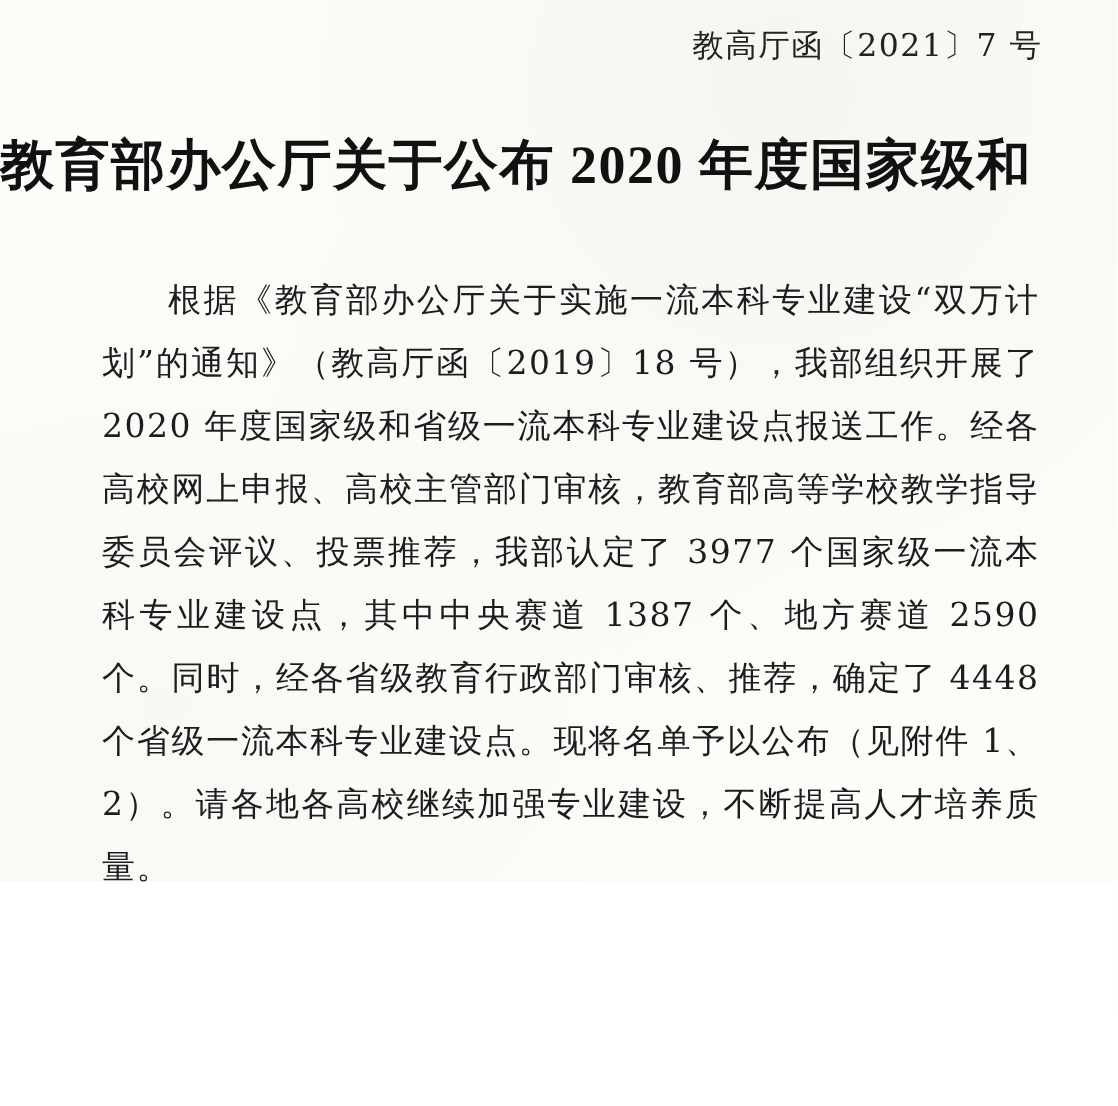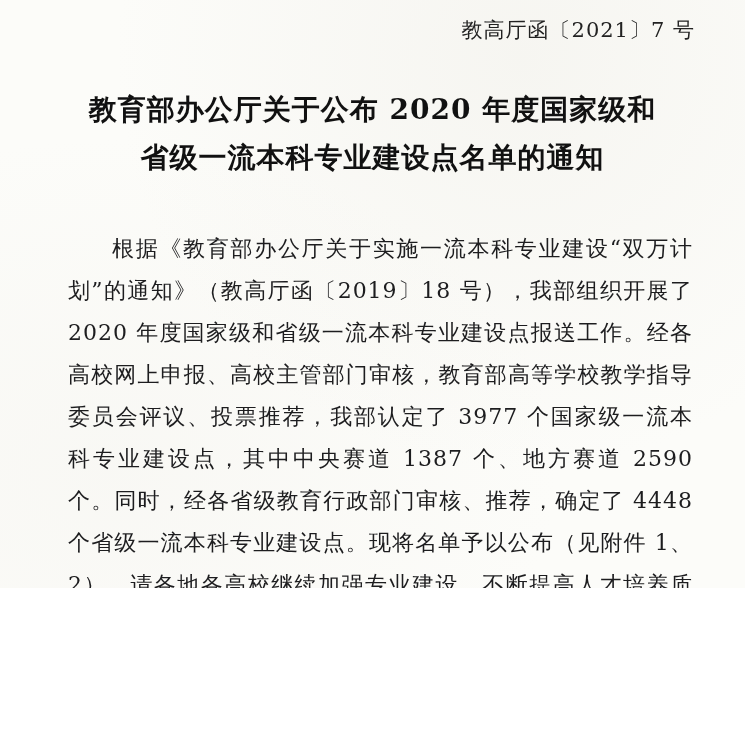--- a/index.html
+++ b/index.html
@@ -21,26 +21,26 @@
   }
   .doc-number {
     padding: 16px 50px 0 0;
     text-align: right;
     font-size: 21px;
     letter-spacing: 1px;
     color: #222;
   }
   .title {
     margin: 42px 0 0 0;
-    text-align: center;
-    font-size: 28px;
+    font-size: 36px;
     font-weight: 700;
     line-height: 48px;
     letter-spacing: 1px;
     color: #111;
+    font-family: Liberation Serif, serif;
   }
   .title .title-line {
     display: block;
   }
   .doc-body {
     margin: 46px 52px 0 68px;
     font-size: 22px;
     line-height: 42px;
     text-align: justify;
     text-justify: inter-ideograph;
@@ -56,20 +56,19 @@
 </style>
 </head>
 <body>
 
 <div class="page">
 
   <div class="doc-number">教高厅函〔2021〕7 号</div>
 
   <h1 class="title">
     <span class="title-line">教育部办公厅关于公布 2020 年度国家级和</span>
-    <span class="title-line">省级一流本科专业建设点名单的通知</span>
   </h1>
 
   <div class="doc-body">
     <p class="para-indent">根据《教育部办公厅关于实施一流本科专业建设“双万计划”的通知》（教高厅函〔2019〕18 号），我部组织开展了 2020 年度国家级和省级一流本科专业建设点报送工作。经各高校网上申报、高校主管部门审核，教育部高等学校教学指导委员会评议、投票推荐，我部认定了 3977 个国家级一流本科专业建设点，其中中央赛道 1387 个、地方赛道 2590 个。同时，经各省级教育行政部门审核、推荐，确定了 4448 个省级一流本科专业建设点。现将名单予以公布（见附件 1、2）。请各地各高校继续加强专业建设，不断提高人才培养质量。</p>
   </div>
 
 </div>
 
 </body></html>

